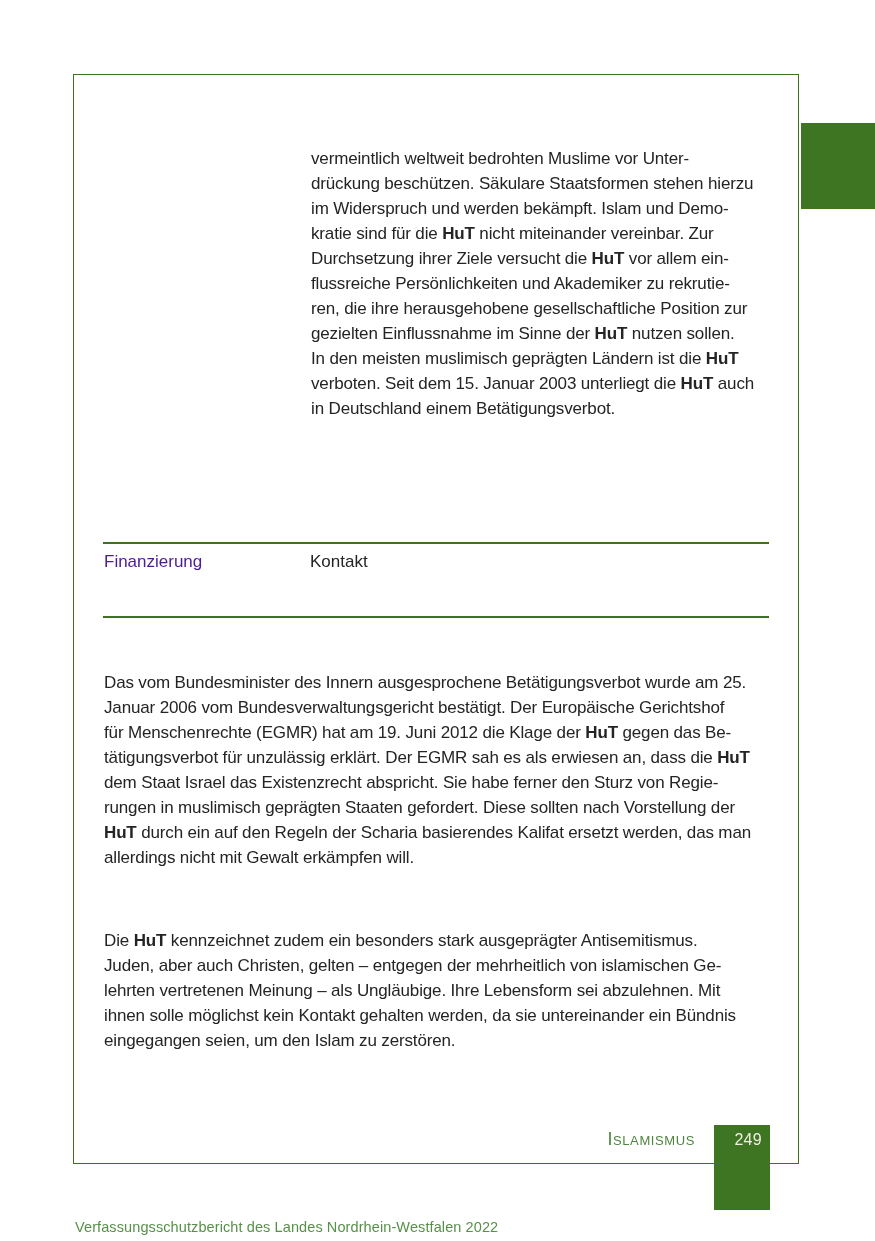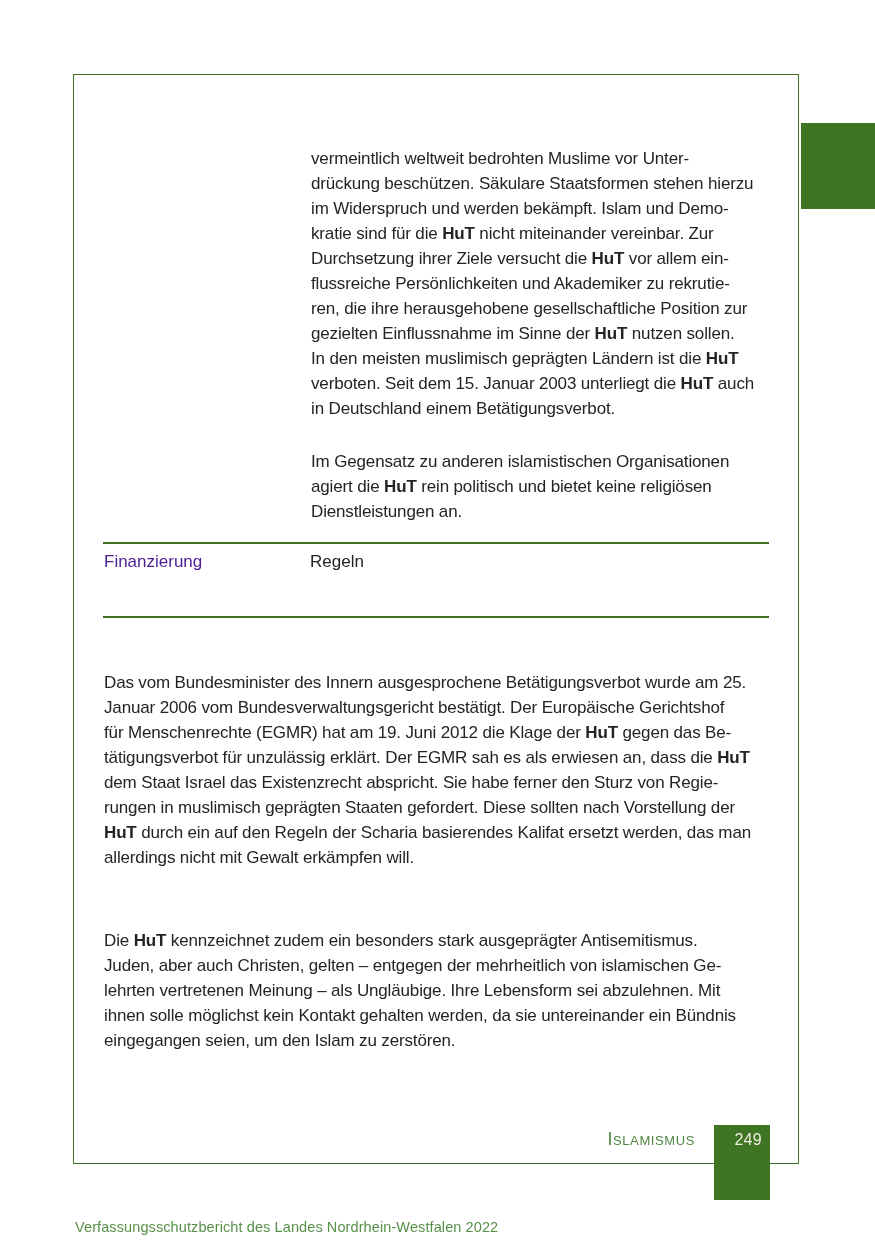--- a/index.html
+++ b/index.html
@@ -91,21 +91,21 @@
     line-height: 20px;
     font-variant-caps: small-caps;
     letter-spacing: 0.6px;
     color: #4f8540;
   }
   .page-number-box {
     position: absolute;
     left: 714px;
     top: 1125px;
     width: 56px;
-    height: 75px;
+    height: 85px;
     background: #3d7522;
     box-sizing: border-box;
     padding: 6px 8px 0 0;
     text-align: right;
     z-index: 2;
   }
   .page-number-box span {
     font-size: 16px;
     color: #f1eee3;
     letter-spacing: 0.3px;
@@ -135,29 +135,26 @@
 im Widerspruch und werden bekämpft. Islam und Demo-
 kratie sind für die <b>HuT</b> nicht miteinander vereinbar. Zur
 Durchsetzung ihrer Ziele versucht die <b>HuT</b> vor allem ein-
 flussreiche Persönlichkeiten und Akademiker zu rekrutie-
 ren, die ihre herausgehobene gesellschaftliche Position zur
 gezielten Einflussnahme im Sinne der <b>HuT</b> nutzen sollen.
 In den meisten muslimisch geprägten Ländern ist die <b>HuT</b>
 verboten. Seit dem 15. Januar 2003 unterliegt die <b>HuT</b> auch
 in Deutschland einem Betätigungsverbot.</div>
 
-  <div class="para para-indent p2">Im Gegensatz zu anderen islamistischen Organisationen
-agiert die <b>HuT</b> rein politisch und bietet keine religiösen
-Dienstleistungen an.</div>
 
   <div class="rule rule-1"></div>
 
   <div class="meta-label">Finanzierung</div>
 
-  <div class="meta-value">Regeln</div>
+  <div class="meta-value">Kontakt</div>
 
   <div class="rule rule-2"></div>
 
 
   <div class="para para-full p3">Das vom Bundesminister des Innern ausgesprochene Betätigungsverbot wurde am 25.
 Januar 2006 vom Bundesverwaltungsgericht bestätigt. Der Europäische Gerichtshof
 für Menschenrechte (EGMR) hat am 19. Juni 2012 die Klage der <b>HuT</b> gegen das Be-
 tätigungsverbot für unzulässig erklärt. Der EGMR sah es als erwiesen an, dass die <b>HuT</b>
 dem Staat Israel das Existenzrecht abspricht. Sie habe ferner den Sturz von Regie-
 rungen in muslimisch geprägten Staaten gefordert. Diese sollten nach Vorstellung der

